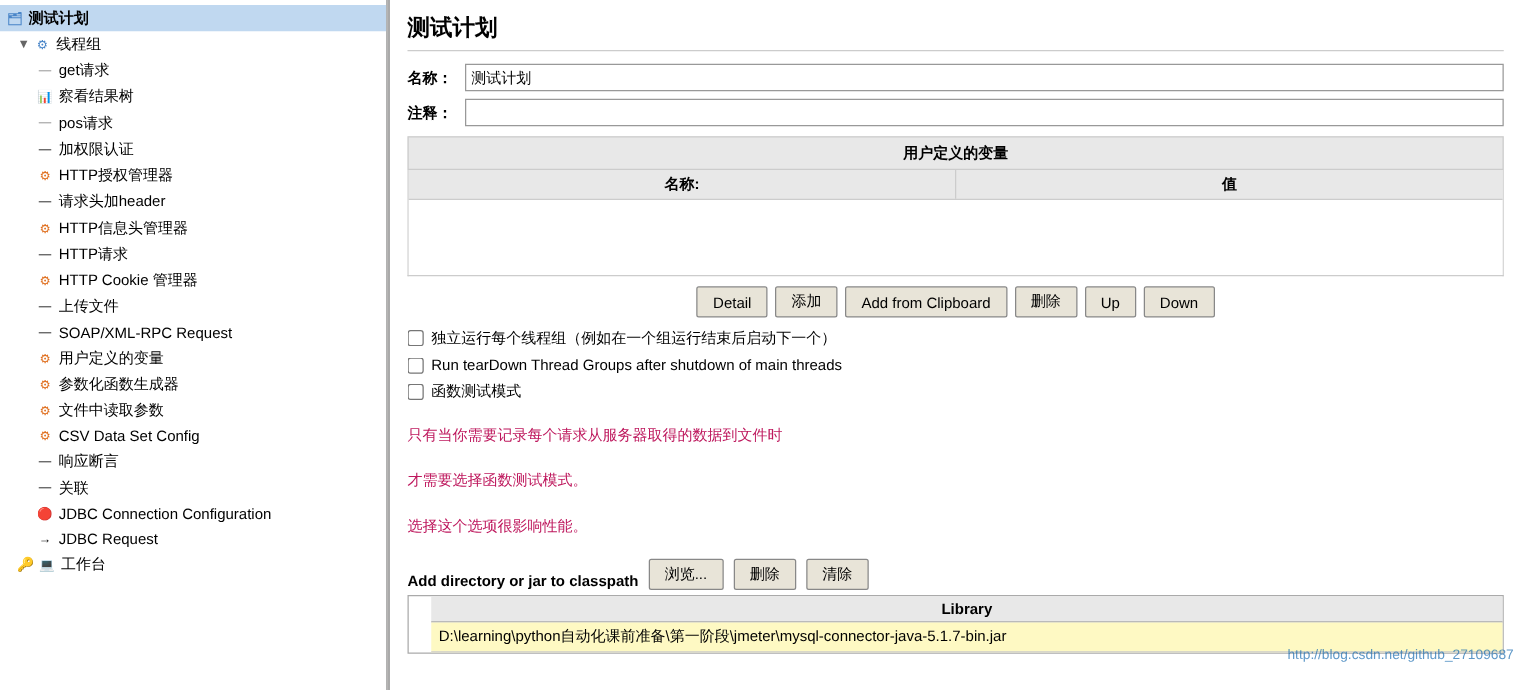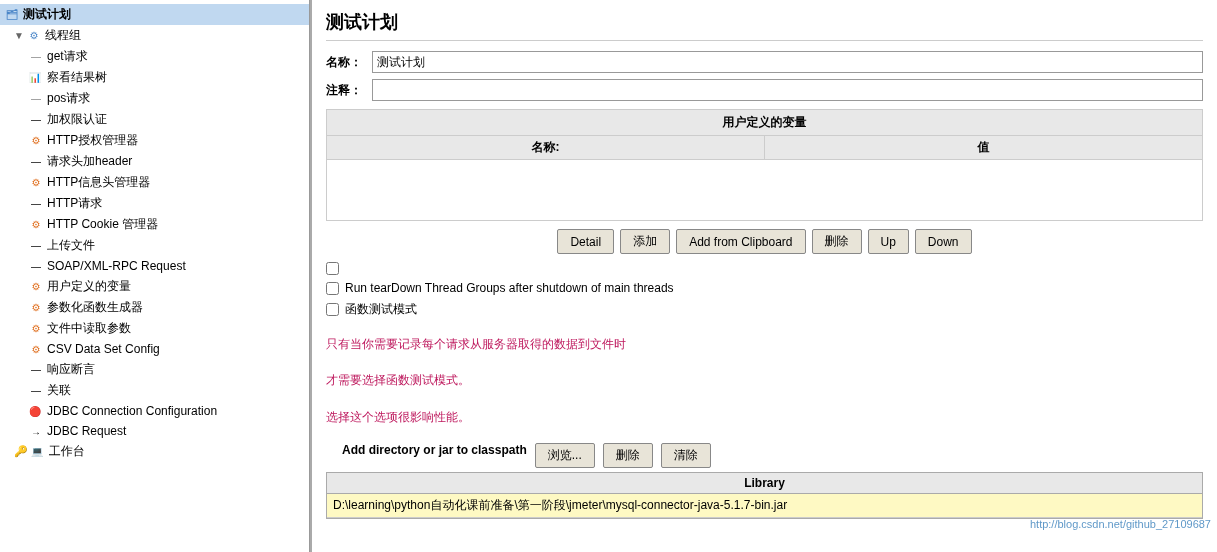--- a/index.html
+++ b/index.html
@@ -132,29 +132,30 @@
     }
     .checkbox-row input[type=checkbox] { margin-right: 6px; }
     .info-text {
       font-size: 12px;
       color: #be185d;
       line-height: 1.7;
       margin: 16px 0;
     }
     .section-bar {
       display: flex;
-      align-items: flex-start;
-      margin: 10px 0 4px 16px;
+      align-items: flex-end;
+      margin: 10px 0 4px 0;
       gap: 8px;
       font-size: 12px;
       font-weight: bold;
     }
     .lib-table {
       border: 1px solid #aaa;
       width: 100%;
+      padding-left: 18px;
     }
     .lib-table-header {
       background: #e8e8e8;
       text-align: center;
       padding: 3px;
       font-weight: bold;
       font-size: 12px;
       border-bottom: 1px solid #aaa;
     }
     .lib-table-row {
@@ -322,20 +323,21 @@
       <button class="btn">Detail</button>
       <button class="btn">添加</button>
       <button class="btn">Add from Clipboard</button>
       <button class="btn">删除</button>
       <button class="btn">Up</button>
       <button class="btn">Down</button>
     </div>
 
     <div class="checkbox-row">
       <input type="checkbox" style="">
+      <span>独立运行每个线程组（例如在一个组运行结束后启动下一个）</span>
     </div>
 
     <div class="checkbox-row">
       <input type="checkbox" style="">
       <span>Run tearDown Thread Groups after shutdown of main threads</span>
     </div>
 
     <div class="checkbox-row">
       <input type="checkbox" style="">
       <span>函数测试模式</span>

